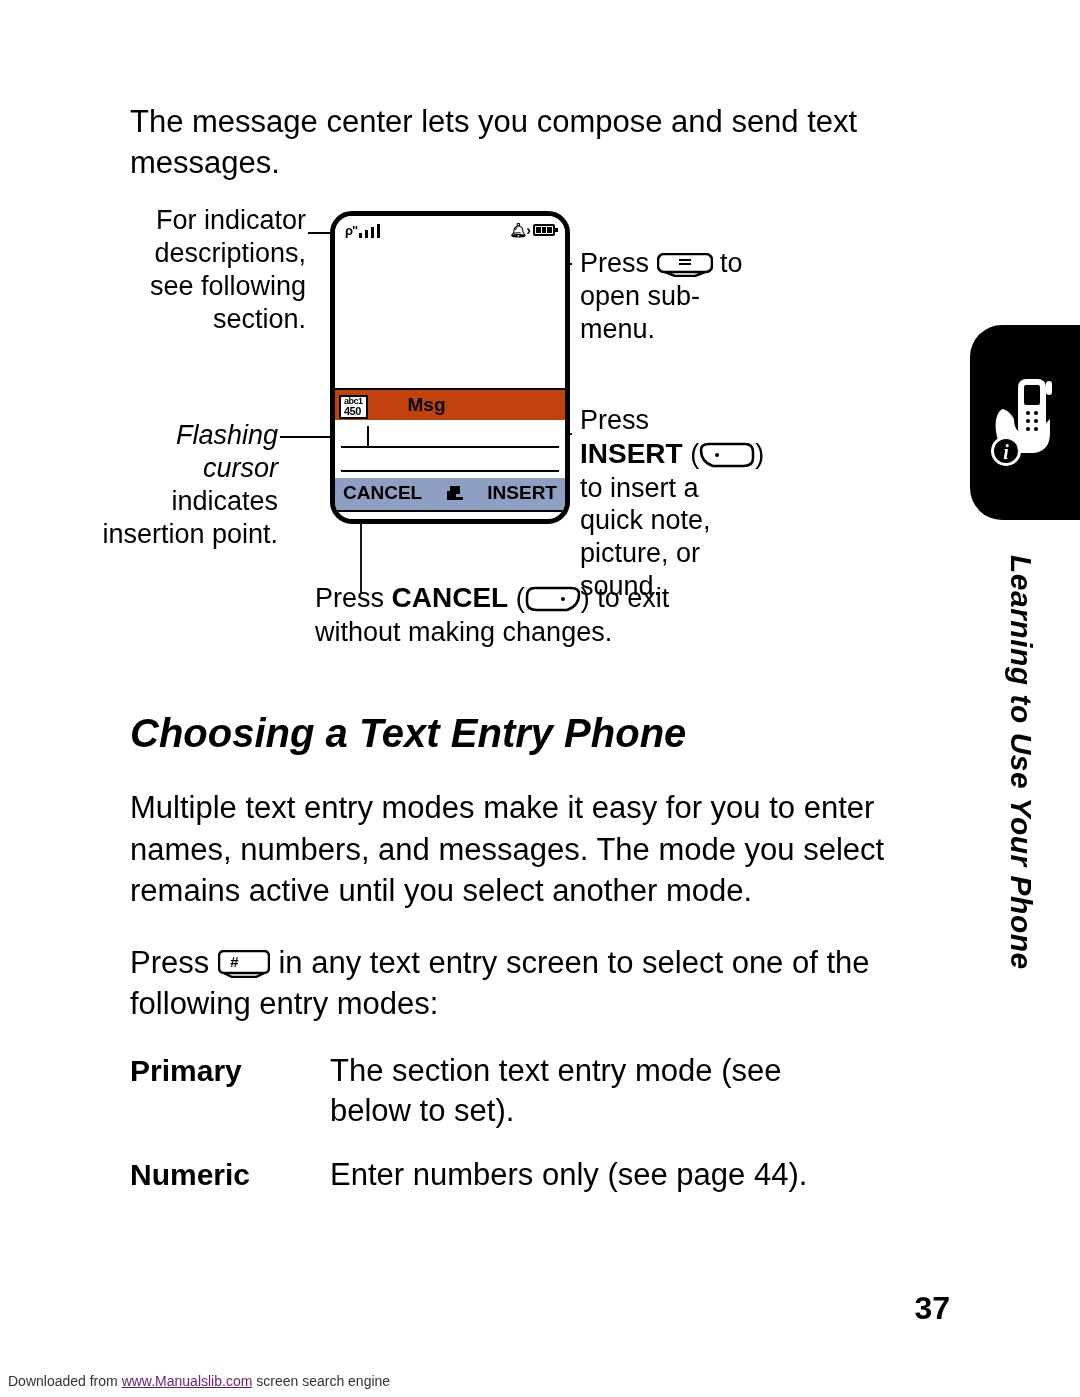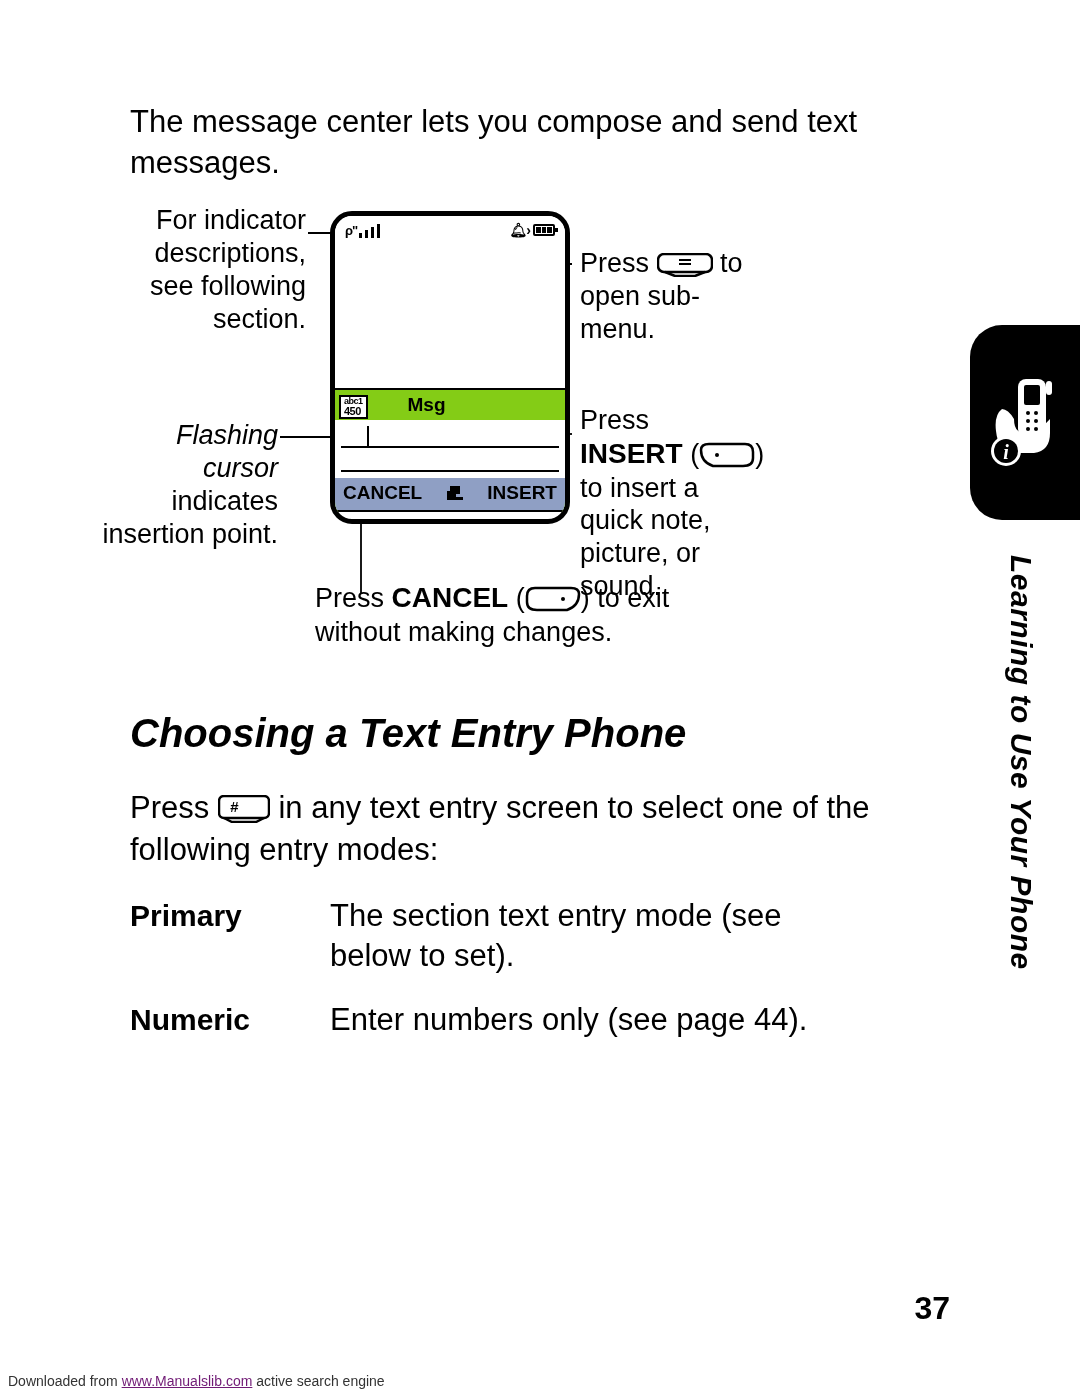--- a/index.html
+++ b/index.html
@@ -63,21 +63,21 @@
   .batt {
     width: 22px; height: 12px; border:2px solid #000; border-radius:2px;
     position:relative;
   }
   .batt::after { content:""; position:absolute; right:-5px; top:2px; width:3px; height:4px; background:#000; }
   .batt-fill { display:flex; gap:1px; padding:1px; height:100%; }
   .batt-fill span { flex:1; background:#000; }
   .bell { font-size:14px; }
 
   .phone-mid {
-    background: #84cc16;
+    background: #c2410c;
     border-top: 2px solid #000;
     border-bottom: 2px solid #000;
   }
   .entry-row {
     display:flex;
     align-items:center;
     height: 30px;
   }
   .entry-tag {
     background:#fff;
@@ -364,20 +364,21 @@
           </span>
           <span>INSERT</span>
         </div>
       </div>
     </div>
 
   </div>
 
   <h2 class="sect">Choosing a Text Entry Phone</h2>
 
+  <p class="body">Multiple text entry modes make it easy for you to enter names, numbers, and messages. The mode you select remains active until you select another mode.</p>
 
   <p class="body">
     <span>Press </span><svg class="keycap-hash" width="52" height="28">
         <rect x="1" y="1" width="50" height="22" rx="5" fill="none" stroke="#000" stroke-width="2.5"></rect>
         <path d="M6 23 L14 27 L38 27 L46 23" fill="none" stroke="#000" stroke-width="2.5"></path>
         <text x="12" y="17" font-size="15" font-family="Arial" font-style="italic" font-weight="bold">#</text>
       </svg><span> in any text entry screen to select one of the following entry modes:</span>
   </p>
 
   <table class="modes">
@@ -412,14 +413,14 @@
     </svg>
   </div>
 
   <div class="side-title">Learning to Use Your Phone</div>
 
   <div class="page-num">37</div>
 
 </div>
 
 <div class="footer">
-  <span>Downloaded from </span><a href="#">www.Manualslib.com</a><span> active search engine</span>
+  <span>Downloaded from </span><a href="#">www.Manualslib.com</a><span> screen search engine</span>
 </div>
 
 </body></html>

